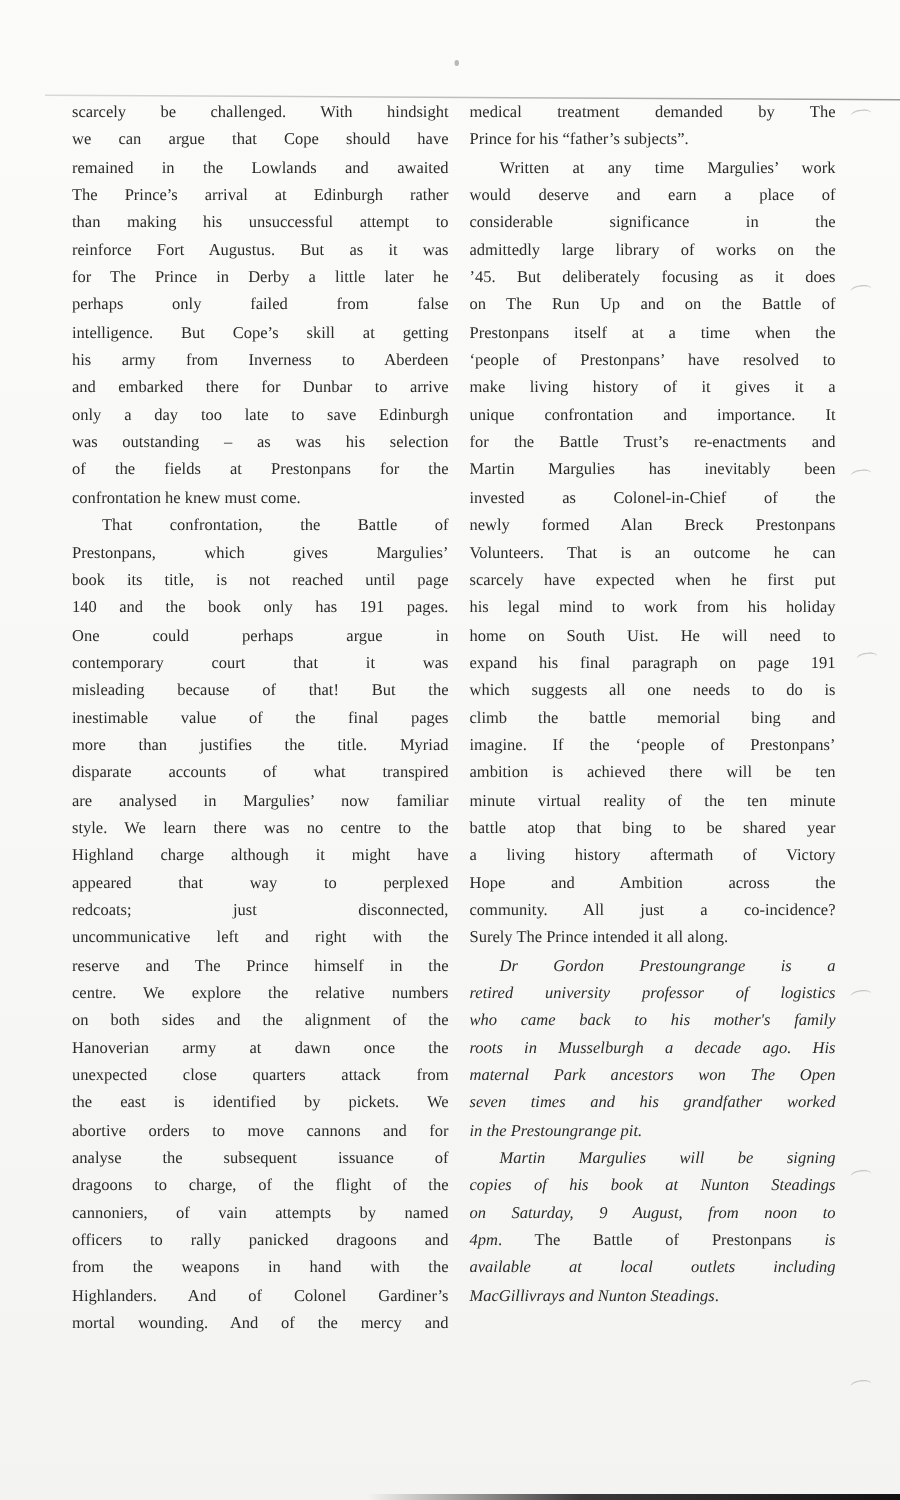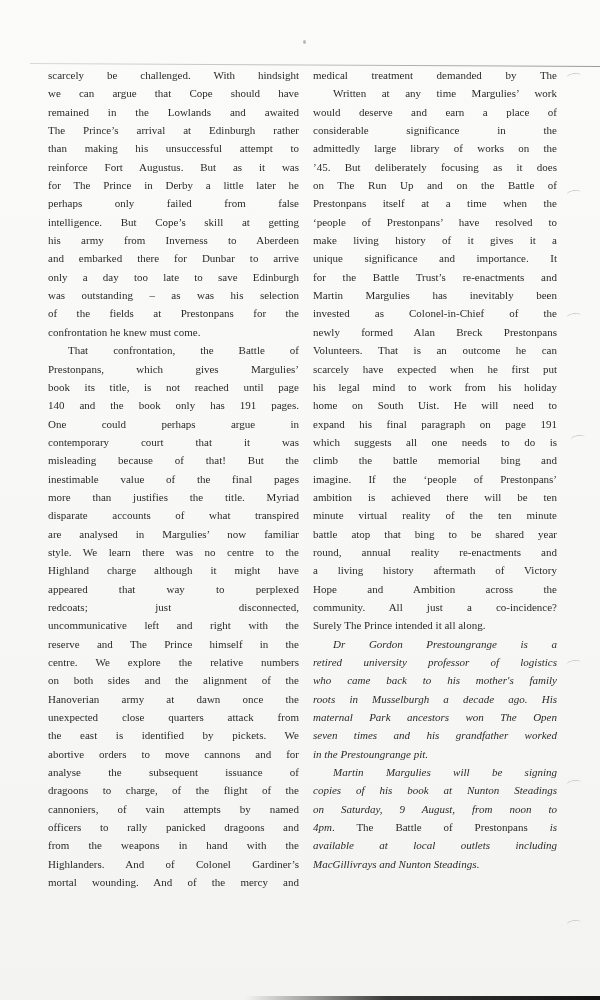--- a/index.html
+++ b/index.html
@@ -142,48 +142,48 @@
         <span class="line">cannoniers, of vain attempts by named</span>
         <span class="line">officers to rally panicked dragoons and</span>
         <span class="line">from the weapons in hand with the</span>
         <span class="line">Highlanders. And of Colonel Gardiner’s</span>
         <span class="line">mortal wounding. And of the mercy and</span>
       </div>
     </div>
   <div class="column col-right" id="col-right">
       <div>
         <span class="line">medical treatment demanded by The</span>
+        <span class="line last">Prince for his “father’s subjects”.</span>
       </div>
       <div>
         <span class="line indent">Written at any time Margulies’ work</span>
         <span class="line">would deserve and earn a place of</span>
         <span class="line">considerable significance in the</span>
         <span class="line">admittedly large library of works on the</span>
         <span class="line">’45. But deliberately focusing as it does</span>
         <span class="line">on The Run Up and on the Battle of</span>
         <span class="line">Prestonpans itself at a time when the</span>
         <span class="line">‘people of Prestonpans’ have resolved to</span>
         <span class="line">make living history of it gives it a</span>
-        <span class="line">unique significance and importance. It</span>
+        <span class="line">unique confrontation and importance. It</span>
         <span class="line">for the Battle Trust’s re-enactments and</span>
         <span class="line">Martin Margulies has inevitably been</span>
         <span class="line">invested as Colonel-in-Chief of the</span>
         <span class="line">newly formed Alan Breck Prestonpans</span>
         <span class="line">Volunteers. That is an outcome he can</span>
         <span class="line">scarcely have expected when he first put</span>
         <span class="line">his legal mind to work from his holiday</span>
         <span class="line">home on South Uist. He will need to</span>
         <span class="line">expand his final paragraph on page 191</span>
         <span class="line">which suggests all one needs to do is</span>
         <span class="line">climb the battle memorial bing and</span>
         <span class="line">imagine. If the ‘people of Prestonpans’</span>
         <span class="line">ambition is achieved there will be ten</span>
         <span class="line">minute virtual reality of the ten minute</span>
         <span class="line">battle atop that bing to be shared year</span>
-        <span class="line">round, annual reality re-enactments and</span>
         <span class="line">a living history aftermath of Victory</span>
         <span class="line">Hope and Ambition across the</span>
         <span class="line">community. All just a co-incidence?</span>
         <span class="line last">Surely The Prince intended it all along.</span>
       </div>
       <div>
         <span class="line indent it">Dr Gordon Prestoungrange is a</span>
         <span class="line it">retired university professor of logistics</span>
         <span class="line it">who came back to his mother's family</span>
         <span class="line it">roots in Musselburgh a decade ago. His</span>

